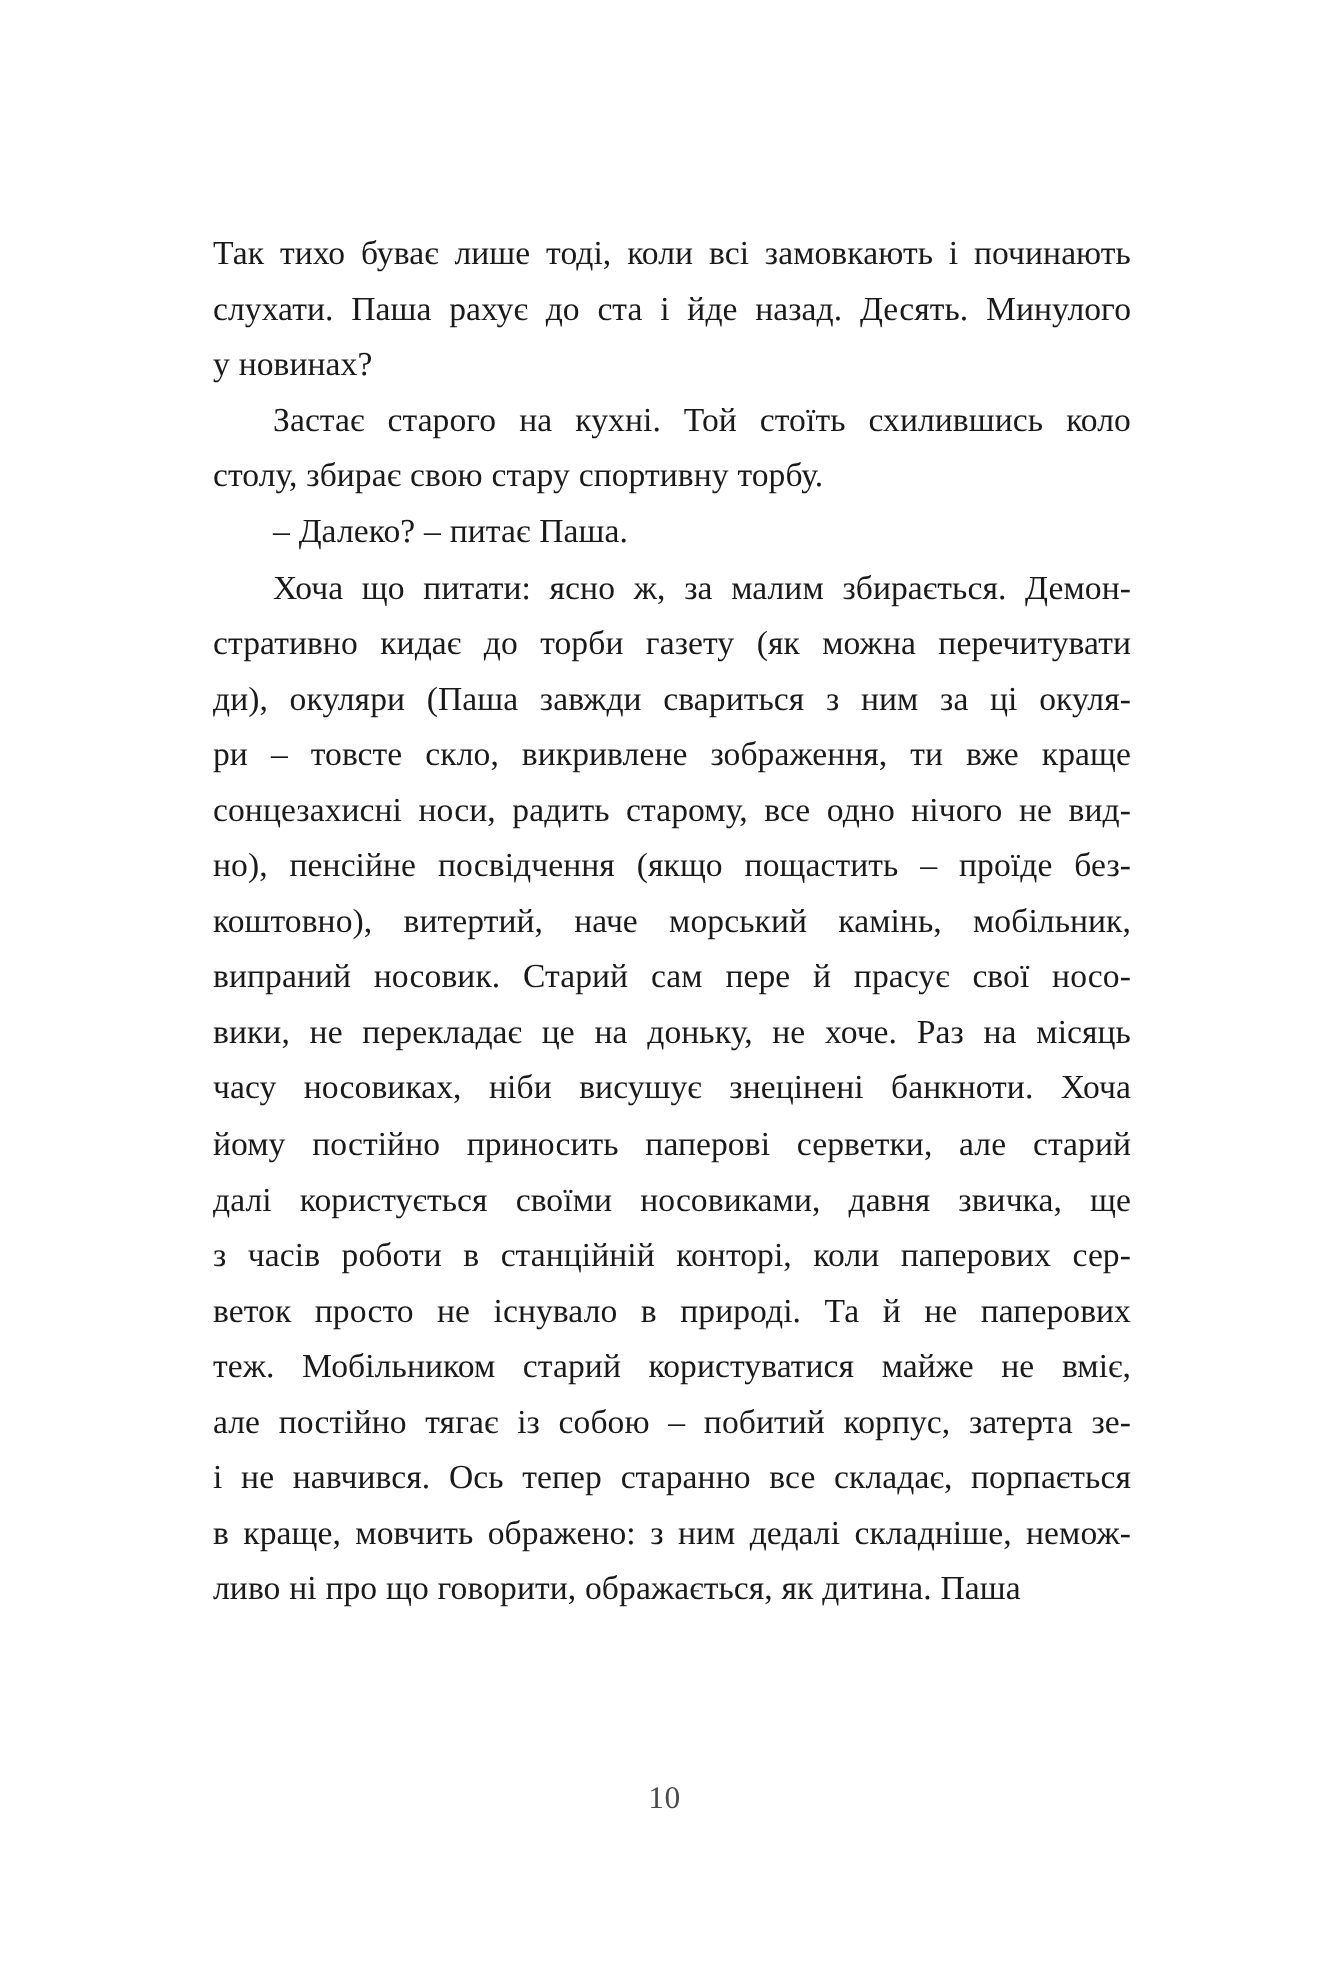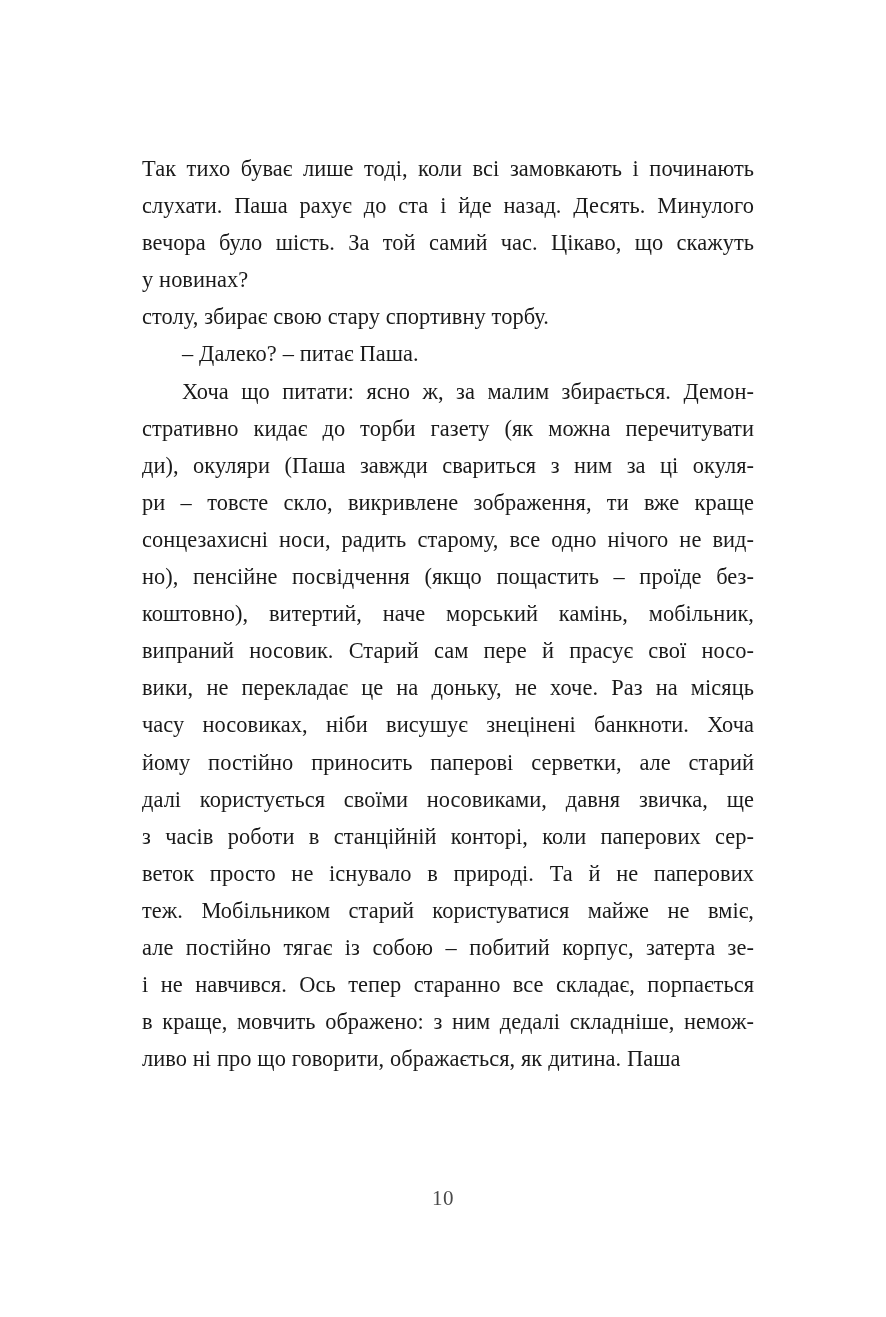--- a/index.html
+++ b/index.html
@@ -75,24 +75,24 @@
 </style>
 </head>
 <body>
 
 <div class="page">
 
   <div class="text-column">
       <p class="para">
         <span class="line">Так тихо буває лише тоді, коли всі замовкають і починають</span>
         <span class="line">слухати. Паша рахує до ста і йде назад. Десять. Минулого</span>
-        <span class="line">вечора було шість. За той самий час. Цікаво, що скажуть</span>
         <span class="line last">у новинах?</span>
       </p>
       <p class="para">
+        <span class="line"><span class="indent"></span><span>Застає старого на кухні. Той стоїть схилившись коло</span></span>
         <span class="line last">столу, збирає свою стару спортивну торбу.</span>
       </p>
       <p class="para">
         <span class="line last"><span class="indent"></span><span>– Далеко? – питає Паша.</span></span>
       </p>
       <p class="para">
         <span class="line"><span class="indent"></span><span>Хоча що питати: ясно ж, за малим збирається. Демон-</span></span>
         <span class="line">стративно кидає до торби газету (як можна перечитувати</span>
         <span class="line">ди), окуляри (Паша завжди свариться з ним за ці окуля-</span>
         <span class="line">ри – товсте скло, викривлене зображення, ти вже краще</span>

